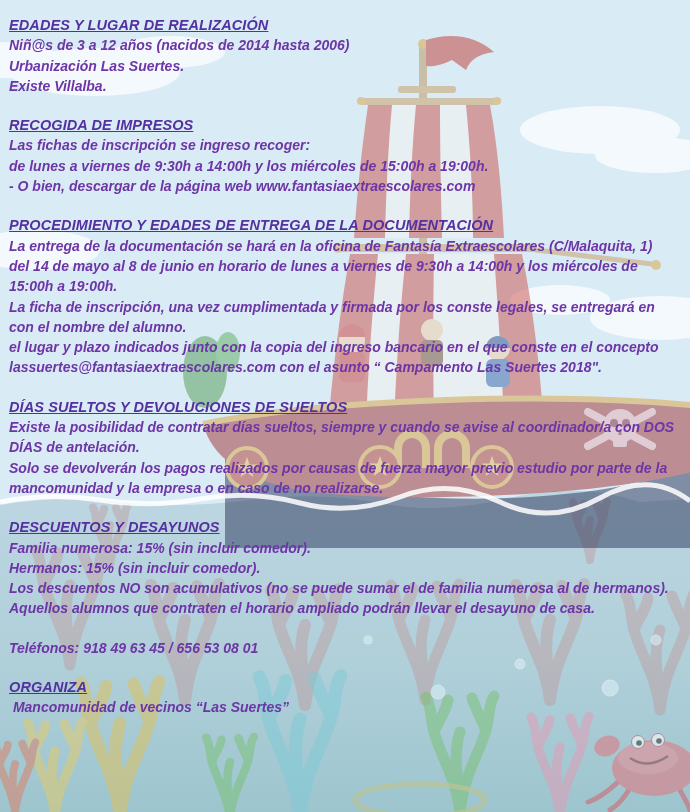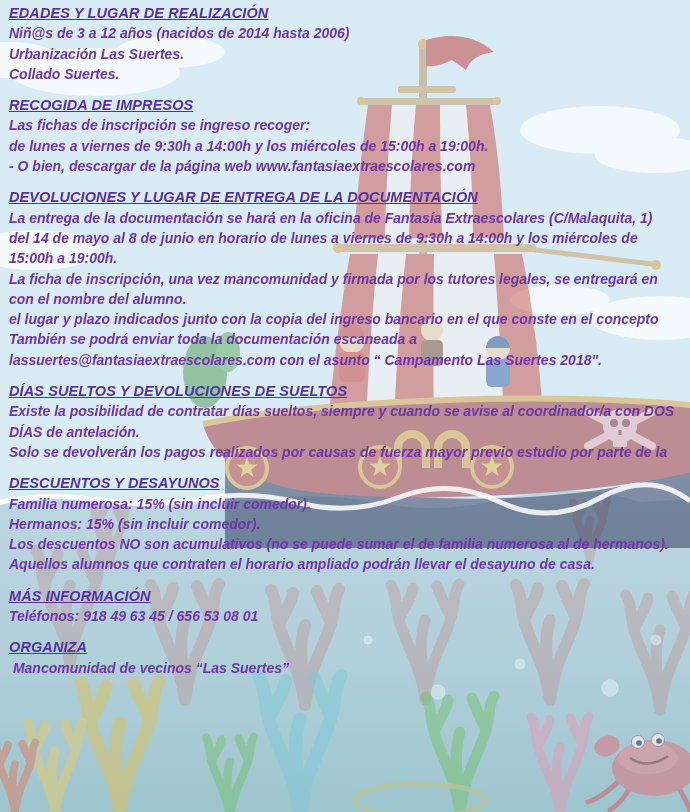--- a/index.html
+++ b/index.html
@@ -6,22 +6,22 @@
   .flyer{
     position:relative;width:690px;height:812px;overflow:hidden;
     background:#d9ebf5;font-family:"Liberation Sans",sans-serif;
   }
   .bg{position:absolute;left:0;top:0;}
   .content{
     position:absolute;left:9px;top:3px;right:4px;
     font-style:italic;font-weight:bold;
     color:#6d35a6;font-size:14px;line-height:20.3px;
   }
-  .content section{margin-top:11px;}
-  .content section:first-child{margin-top:0;}
+  .content section{margin-top:19px;}
+  .content section:first-child{margin-top:12px;}
   .hd{
     margin:0;font-size:14.5px;line-height:20.3px;color:#5430a0;
     font-weight:bold;font-style:italic;
     text-decoration:underline;letter-spacing:.1px;white-space:pre;
   }
   .line{white-space:pre;}
 </style>
 </head>
 <body>
 
@@ -170,59 +170,58 @@
       <path d="M630,758 Q 648,770 668,756" stroke="#8c3a42" stroke-width="2.5" fill="none"></path>
     </g>
   </svg>
 
   <div class="content">
 
     <section>
       <h2 class="hd">EDADES Y LUGAR DE REALIZACIÓN</h2>
       <div class="line">Niñ@s de 3 a 12 años (nacidos de 2014 hasta 2006)</div>
       <div class="line">Urbanización Las Suertes.</div>
-      <div class="line">Collado Suertes.</div>
+      <div class="line">Existe Villalba.</div>
     </section>
 
     <section>
       <h2 class="hd">RECOGIDA DE IMPRESOS</h2>
       <div class="line">Las fichas de inscripción se ingreso recoger:</div>
       <div class="line">de lunes a viernes de 9:30h a 14:00h y los miércoles de 15:00h a 19:00h.</div>
       <div class="line">- O bien, descargar de la página web www.fantasiaextraescolares.com</div>
     </section>
 
     <section>
-      <h2 class="hd">DEVOLUCIONES Y LUGAR DE ENTREGA DE LA DOCUMENTACIÓN</h2>
+      <h2 class="hd">PROCEDIMIENTO Y EDADES DE ENTREGA DE LA DOCUMENTACIÓN</h2>
       <div class="line">La entrega de la documentación se hará en la oficina de Fantasía Extraescolares (C/Malaquita, 1)</div>
       <div class="line">del 14 de mayo al 8 de junio en horario de lunes a viernes de 9:30h a 14:00h y los miércoles de</div>
       <div class="line">15:00h a 19:00h.</div>
-      <div class="line">La ficha de inscripción, una vez mancomunidad y firmada por los tutores legales, se entregará en</div>
+      <div class="line">La ficha de inscripción, una vez cumplimentada y firmada por los conste legales, se entregará en</div>
       <div class="line">con el nombre del alumno.</div>
       <div class="line">el lugar y plazo indicados junto con la copia del ingreso bancario en el que conste en el concepto</div>
-      <div class="line">También se podrá enviar toda la documentación escaneada a</div>
       <div class="line">lassuertes@fantasiaextraescolares.com con el asunto “ Campamento Las Suertes 2018".</div>
     </section>
 
     <section>
       <h2 class="hd">DÍAS SUELTOS Y DEVOLUCIONES DE SUELTOS</h2>
       <div class="line">Existe la posibilidad de contratar días sueltos, siempre y cuando se avise al coordinador/a con DOS</div>
       <div class="line">DÍAS de antelación.</div>
       <div class="line">Solo se devolverán los pagos realizados por causas de fuerza mayor previo estudio por parte de la</div>
+      <div class="line">mancomunidad y la empresa o en caso de no realizarse.</div>
     </section>
 
     <section>
       <h2 class="hd">DESCUENTOS Y DESAYUNOS</h2>
       <div class="line">Familia numerosa: 15% (sin incluir comedor).</div>
       <div class="line">Hermanos: 15% (sin incluir comedor).</div>
       <div class="line">Los descuentos NO son acumulativos (no se puede sumar el de familia numerosa al de hermanos).</div>
       <div class="line">Aquellos alumnos que contraten el horario ampliado podrán llevar el desayuno de casa.</div>
     </section>
 
     <section>
-      <h2 class="hd">MÁS INFORMACIÓN</h2>
       <div class="line">Teléfonos: 918 49 63 45 / 656 53 08 01</div>
     </section>
 
     <section>
       <h2 class="hd">ORGANIZA</h2>
       <div class="line"> Mancomunidad de vecinos “Las Suertes”</div>
     </section>
 
   </div>
 </div>

